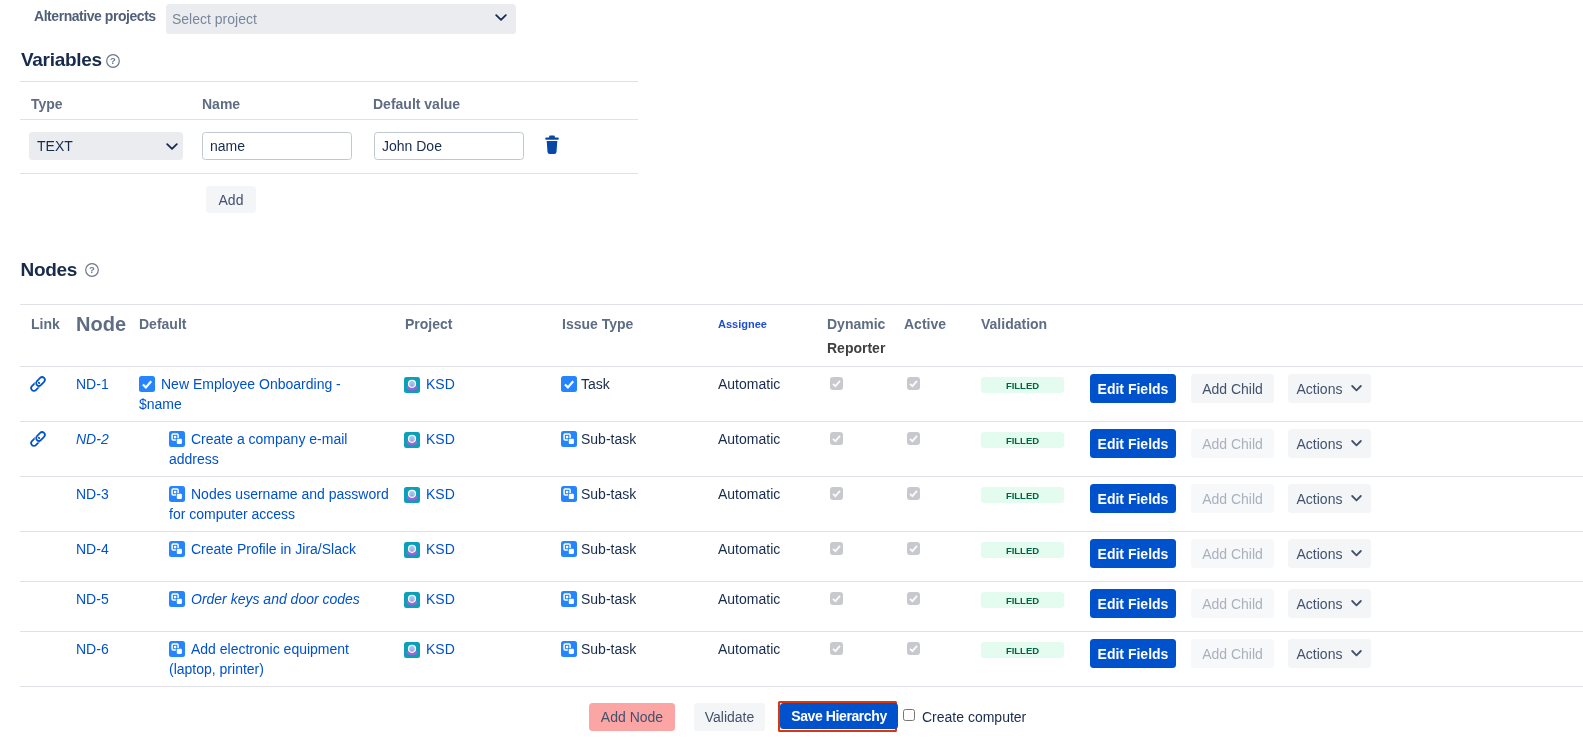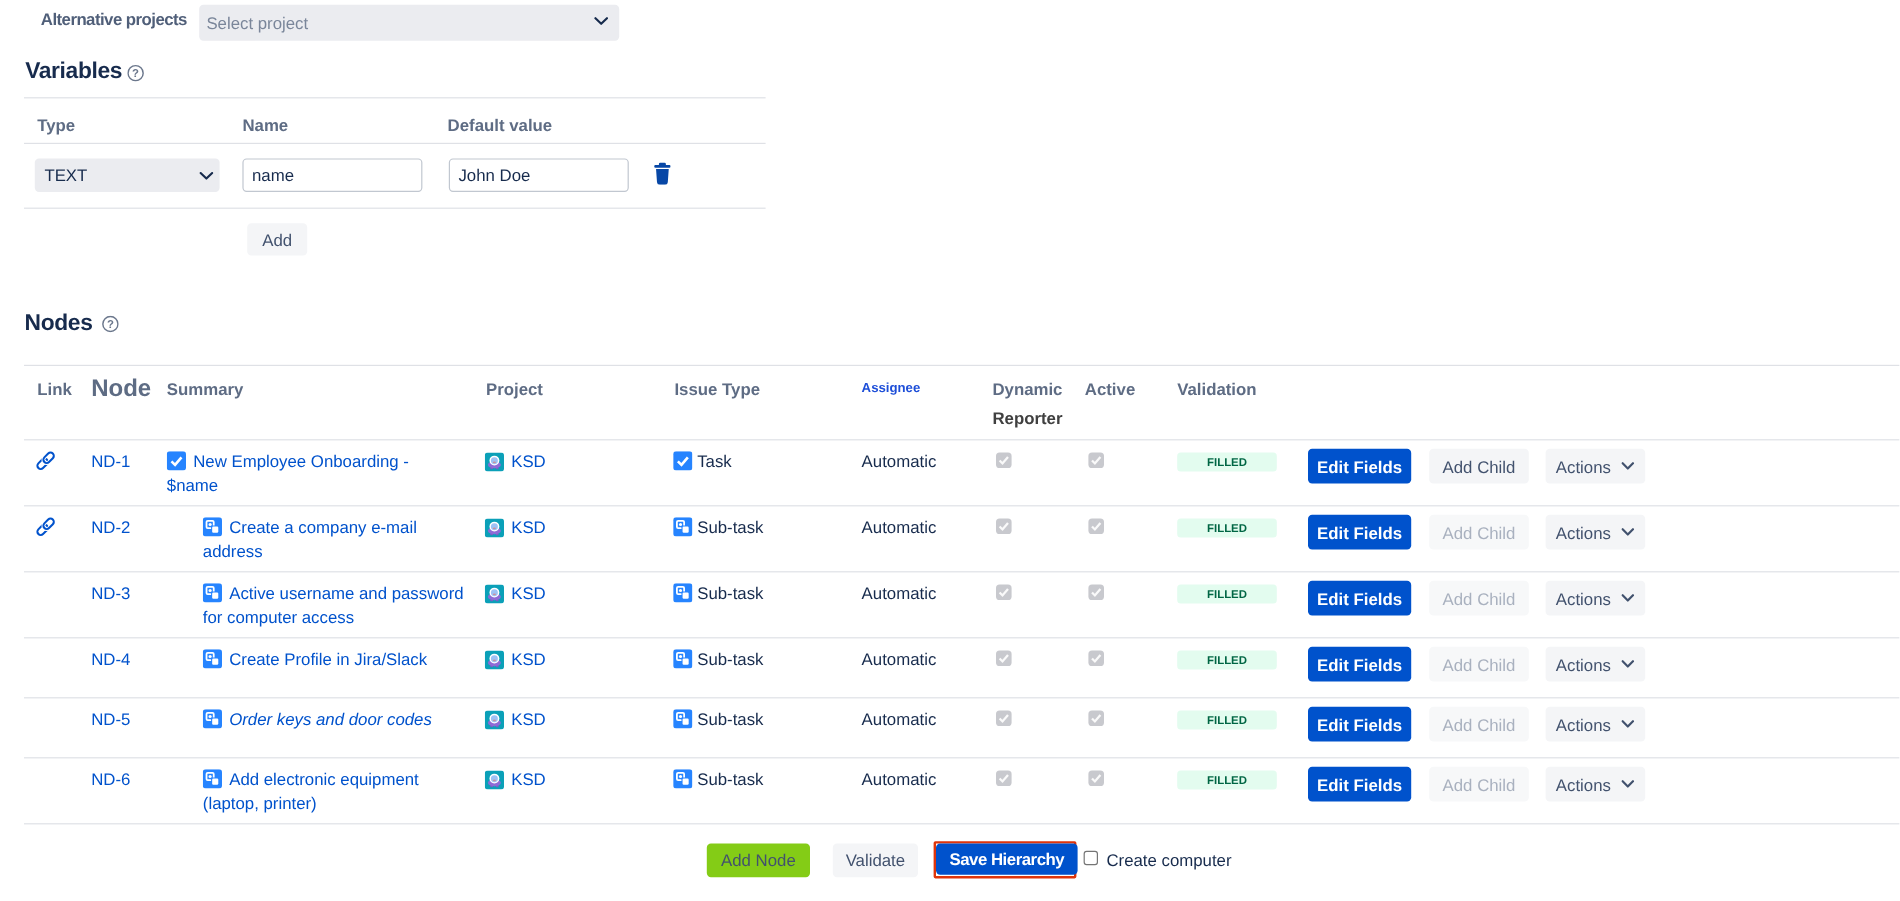--- a/index.html
+++ b/index.html
@@ -42,21 +42,21 @@
 <div style="position:absolute;left:20px;top:304px;width:1563px;height:1px;background:#DFE1E6"></div>
 <div style="position:absolute;left:20px;top:366px;width:1563px;height:1px;background:#DFE1E6"></div>
 <div style="position:absolute;left:20px;top:421px;width:1563px;height:1px;background:#DFE1E6"></div>
 <div style="position:absolute;left:20px;top:476px;width:1563px;height:1px;background:#DFE1E6"></div>
 <div style="position:absolute;left:20px;top:531px;width:1563px;height:1px;background:#DFE1E6"></div>
 <div style="position:absolute;left:20px;top:581px;width:1563px;height:1px;background:#DFE1E6"></div>
 <div style="position:absolute;left:20px;top:631px;width:1563px;height:1px;background:#DFE1E6"></div>
 <div style="position:absolute;left:20px;top:686px;width:1563px;height:1px;background:#DFE1E6"></div>
 <div style="position:absolute;left:31px;top:314px;line-height:20px;font-size:14px;font-weight:700;color:#5E6C84;white-space:nowrap;">Link</div>
 <div style="position:absolute;left:76px;top:314px;line-height:20px;font-size:20px;font-weight:700;color:#5E6C84;white-space:nowrap;">Node</div>
-<div style="position:absolute;left:139px;top:314px;line-height:20px;font-size:14px;font-weight:700;color:#5E6C84;white-space:nowrap;">Summary</div>
+<div style="position:absolute;left:139px;top:314px;line-height:20px;font-size:14px;font-weight:700;color:#5E6C84;white-space:nowrap;">Default</div>
 <div style="position:absolute;left:405px;top:314px;line-height:20px;font-size:14px;font-weight:700;color:#5E6C84;white-space:nowrap;">Project</div>
 <div style="position:absolute;left:562px;top:314px;line-height:20px;font-size:14px;font-weight:700;color:#5E6C84;white-space:nowrap;">Issue Type</div>
 <div style="position:absolute;left:718px;top:314px;line-height:20px;font-size:11px;font-weight:700;color:#1d4ed8;white-space:nowrap;">Assignee</div>
 <div style="position:absolute;left:827px;top:314px;line-height:20px;font-size:14px;font-weight:700;color:#5E6C84;white-space:nowrap;">Dynamic</div>
 <div style="position:absolute;left:827px;top:338px;line-height:20px;font-size:14px;font-weight:700;color:#404040;white-space:nowrap;">Reporter</div>
 <div style="position:absolute;left:904px;top:314px;line-height:20px;font-size:14px;font-weight:700;color:#5E6C84;white-space:nowrap;">Active</div>
 <div style="position:absolute;left:981px;top:314px;line-height:20px;font-size:14px;font-weight:700;color:#5E6C84;white-space:nowrap;">Validation</div>
 <svg style="position:absolute;left:31px;top:377px;overflow:visible" width="14" height="14" viewBox="0 0 14 14">
     <g transform="rotate(-45 4.5 9.5)">
       <rect x="-0.5" y="6.75" width="10" height="5.5" rx="2.75" fill="none" stroke="#0052CC" stroke-width="1.7"></rect>
@@ -107,21 +107,21 @@
     </svg></div>
 <svg style="position:absolute;left:31px;top:432px;overflow:visible" width="14" height="14" viewBox="0 0 14 14">
     <g transform="rotate(-45 4.5 9.5)">
       <rect x="-0.5" y="6.75" width="10" height="5.5" rx="2.75" fill="none" stroke="#0052CC" stroke-width="1.7"></rect>
     </g>
     <g transform="rotate(-45 9.5 4.5)">
       <rect x="4.5" y="1.75" width="10" height="5.5" rx="2.75" fill="none" stroke="#fff" stroke-width="3.2"></rect>
       <rect x="4.5" y="1.75" width="10" height="5.5" rx="2.75" fill="none" stroke="#0052CC" stroke-width="1.7"></rect>
     </g>
   </svg>
-<div style="position:absolute;left:76px;top:429px;line-height:20px;font-size:14px;font-weight:400;color:#0052CC;white-space:nowrap;">ND-2</div>
+<div style="position:absolute;left:76px;top:429px;line-height:20px;font-size:14px;font-weight:400;color:#0052CC;white-space:nowrap;font-style:italic;">ND-2</div>
 <svg style="position:absolute;left:169px;top:431px" width="16" height="16" viewBox="0 0 16 16">
     <rect width="16" height="16" rx="2.5" fill="#2684FF"></rect>
     <rect x="3.1" y="3.1" width="6" height="6" rx="1" fill="none" stroke="#fff" stroke-width="1.5"></rect>
     <circle cx="6.1" cy="6.1" r="1.3" fill="#fff"></circle>
     <rect x="6.9" y="6.9" width="6.6" height="6.6" rx="1.5" fill="#2684FF"></rect>
     <rect x="7.8" y="7.8" width="5.1" height="5.1" rx="1" fill="#fff"></rect>
   </svg>
 <div style="position:absolute;left:191px;top:429px;line-height:20px;font-size:14px;font-weight:400;color:#0052CC;white-space:nowrap;">Create a company e-mail</div>
 <div style="position:absolute;left:169px;top:449px;line-height:20px;font-size:14px;font-weight:400;color:#0052CC;white-space:nowrap;">address</div>
 <svg style="position:absolute;left:404px;top:432px" width="16" height="16" viewBox="0 0 16 16">
@@ -160,21 +160,21 @@
       <path d="M1.2 1 L5.5 5.4 L9.8 1" stroke="#42526E" stroke-width="1.8" fill="none" stroke-linecap="round" stroke-linejoin="round"></path>
     </svg></div>
 <div style="position:absolute;left:76px;top:484px;line-height:20px;font-size:14px;font-weight:400;color:#0052CC;white-space:nowrap;">ND-3</div>
 <svg style="position:absolute;left:169px;top:486px" width="16" height="16" viewBox="0 0 16 16">
     <rect width="16" height="16" rx="2.5" fill="#2684FF"></rect>
     <rect x="3.1" y="3.1" width="6" height="6" rx="1" fill="none" stroke="#fff" stroke-width="1.5"></rect>
     <circle cx="6.1" cy="6.1" r="1.3" fill="#fff"></circle>
     <rect x="6.9" y="6.9" width="6.6" height="6.6" rx="1.5" fill="#2684FF"></rect>
     <rect x="7.8" y="7.8" width="5.1" height="5.1" rx="1" fill="#fff"></rect>
   </svg>
-<div style="position:absolute;left:191px;top:484px;line-height:20px;font-size:14px;font-weight:400;color:#0052CC;white-space:nowrap;">Active username and password</div>
+<div style="position:absolute;left:191px;top:484px;line-height:20px;font-size:14px;font-weight:400;color:#0052CC;white-space:nowrap;">Nodes username and password</div>
 <div style="position:absolute;left:169px;top:504px;line-height:20px;font-size:14px;font-weight:400;color:#0052CC;white-space:nowrap;">for computer access</div>
 <svg style="position:absolute;left:404px;top:487px" width="16" height="16" viewBox="0 0 16 16">
     <rect width="16" height="16" rx="2.5" fill="#0BA0B8"></rect>
     <rect x="4.6" y="11.6" width="2.2" height="2.4" fill="#7C5DC7"></rect>
     <rect x="9.2" y="11.6" width="2.2" height="2.4" fill="#7C5DC7"></rect>
     <ellipse cx="8" cy="10.3" rx="5.4" ry="3" fill="#8E6BD6"></ellipse>
     <circle cx="8" cy="6.8" r="4.1" fill="#fff"></circle>
     <circle cx="8" cy="7" r="2.9" fill="#9DC2F5"></circle>
     <ellipse cx="8" cy="8.3" rx="1.3" ry="0.8" fill="#C9919E"></ellipse>
   </svg>
@@ -330,17 +330,17 @@
     <svg width="13" height="13" viewBox="0 0 13 13" style="display:block">
       <path d="M3 6.8 L5.4 9.2 L10 3.8" stroke="#FAFAFA" stroke-width="1.9" fill="none"></path>
     </svg>
   </div>
 <div style="position:absolute;left:981px;top:642px;width:83px;height:16px;background:#E3FCEF;border-radius:3px;color:#006644;font-size:9.5px;font-weight:700;display:flex;align-items:center;justify-content:center">FILLED</div>
 <div style="position:absolute;left:1090px;top:639px;width:86px;height:29px;background:#0052CC;border-radius:3.5px;color:#fff;font-weight:700;font-size:14px;display:flex;align-items:center;justify-content:center;white-space:nowrap;">Edit Fields</div>
 <div style="position:absolute;left:1191px;top:639px;width:83px;height:29px;background:#F7F8F9;border-radius:3.5px;color:#A9B1BF;font-size:14px;display:flex;align-items:center;justify-content:center;white-space:nowrap">Add Child</div>
 <div style="position:absolute;left:1288px;top:639px;width:83px;height:29px;background:#F4F5F7;border-radius:3.5px;color:#42526E;font-size:14px;display:flex;align-items:center;justify-content:center;white-space:nowrap">Actions<svg style="margin-left:9px" width="11" height="7" viewBox="0 0 11 7">
       <path d="M1.2 1 L5.5 5.4 L9.8 1" stroke="#42526E" stroke-width="1.8" fill="none" stroke-linecap="round" stroke-linejoin="round"></path>
     </svg></div>
-<div style="position:absolute;left:589px;top:703px;width:86px;height:28px;background:#84cc16;border-radius:3.5px;color:#42526E;font-size:14px;display:flex;align-items:center;justify-content:center;white-space:nowrap">Add Node</div>
+<div style="position:absolute;left:589px;top:703px;width:86px;height:28px;background:#fca5a5;border-radius:3.5px;color:#42526E;font-size:14px;display:flex;align-items:center;justify-content:center;white-space:nowrap">Add Node</div>
 <div style="position:absolute;left:694px;top:703px;width:71px;height:28px;background:#F4F5F7;border-radius:3.5px;color:#42526E;font-size:14px;display:flex;align-items:center;justify-content:center;white-space:nowrap">Validate</div>
 <div style="position:absolute;left:777.5px;top:700.5px;width:119px;height:31px;border:2.5px solid #DE350B;border-radius:1.5px;box-sizing:border-box"></div>
 <div style="position:absolute;left:780px;top:703px;width:118px;height:26px;background:#0052CC;border-radius:3.5px;color:#fff;font-weight:700;font-size:14px;display:flex;align-items:center;justify-content:center;white-space:nowrap;letter-spacing:-0.4px">Save Hierarchy</div>
 <div style="position:absolute;left:903px;top:709px;width:12px;height:12px;border:1.5px solid #757575;border-radius:2.5px;box-sizing:border-box;background:#fff"></div>
 <div style="position:absolute;left:922px;top:707px;line-height:20px;font-size:14px;font-weight:400;color:#172B4D;white-space:nowrap;">Create computer</div>
 </body></html>

